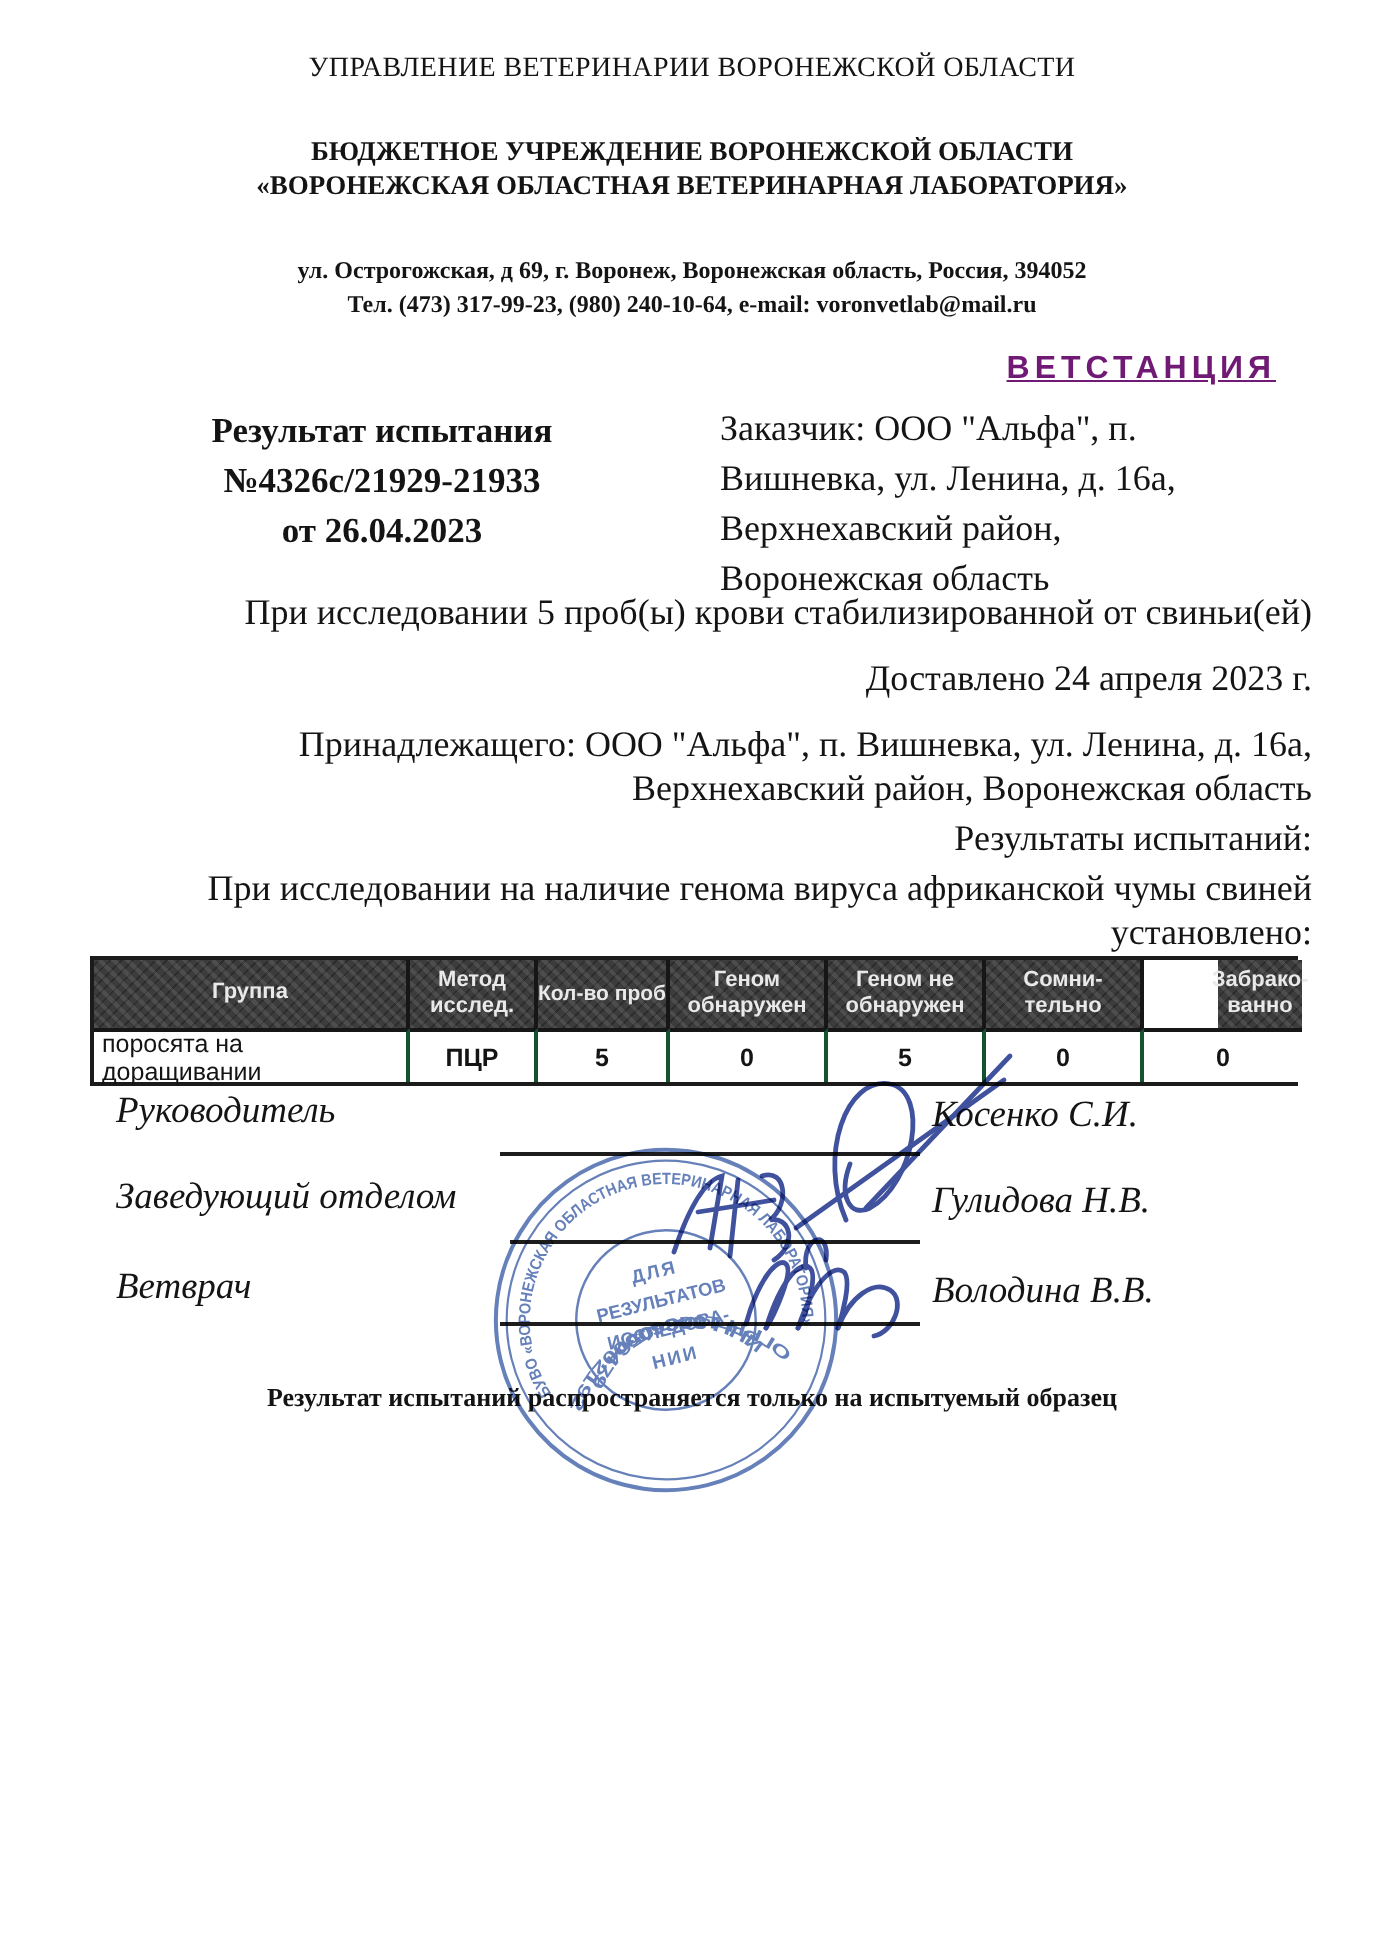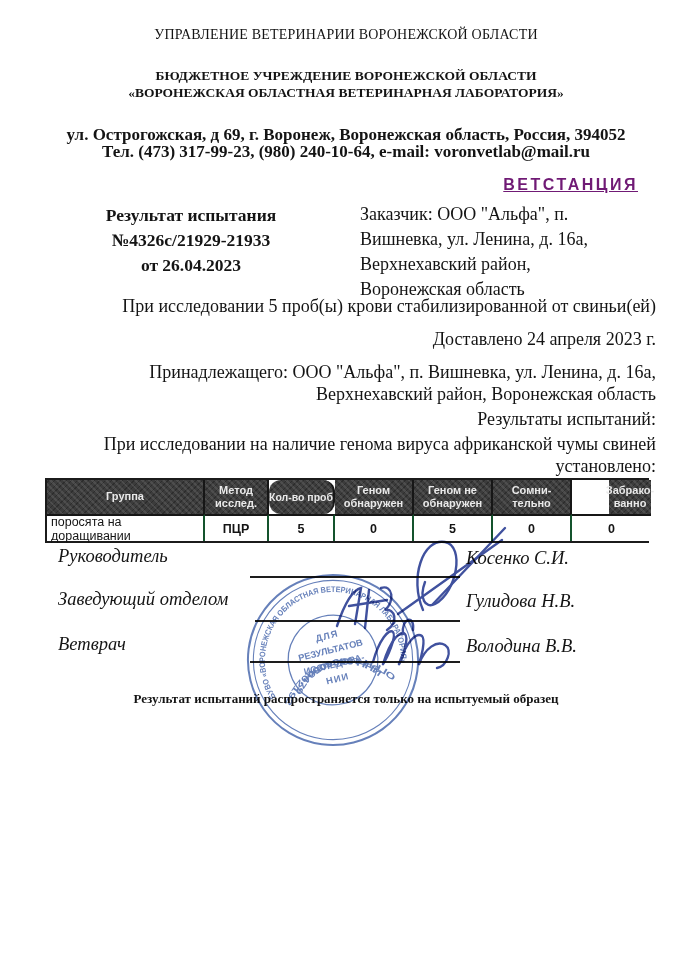--- a/index.html
+++ b/index.html
@@ -6,21 +6,21 @@
   .page {
     position:relative; width:692px; height:968px; background:#ffffff;
     font-family:"Liberation Serif","DejaVu Serif",serif; color:#141414; overflow:hidden;
   }
   
   .org-dept { position:absolute; top:27px; left:0; right:0; text-align:center;
     font-size:14px; letter-spacing:.2px; }
   .org-inst { position:absolute; top:67px; left:0; right:0; text-align:center;
     font-weight:bold; font-size:13.5px; line-height:17px; }
   .org-addr { position:absolute; top:127px; left:0; right:0; text-align:center;
-    font-weight:bold; font-size:17px; line-height:16.5px; }
+    font-weight:bold; font-size:12px; line-height:16.5px; }
   
   .vetstation { position:absolute; top:176px; right:54px;
     font-family:"Liberation Sans","DejaVu Sans",sans-serif;
     font-weight:bold; font-size:16px; letter-spacing:2.5px; color:#701a75;text-decoration:underline; }
   
   .result-block { position:absolute; top:203px; left:62px; width:258px; text-align:center;
     font-weight:bold; font-size:17.5px; line-height:25px; }
   .customer-block { position:absolute; top:202px; left:360px; width:300px;
     font-size:18px; line-height:25px; }
   
@@ -32,21 +32,21 @@
   .rtable { position:absolute; top:478px; left:45px; width:604px;
     display:grid; grid-template-columns:158px 64px 66px 79px 79px 79px 79px;
     border:2px solid #1b1b1b; box-sizing:border-box; }
   .th { background-color:#3c3c3c;
     background-image:repeating-linear-gradient(45deg, rgba(255,255,255,.09) 0 2px, transparent 2px 5px),
                      repeating-linear-gradient(-45deg, rgba(0,0,0,.25) 0 1px, transparent 1px 4px);
     color:#e9e9e9; font-family:"Liberation Sans","DejaVu Sans",sans-serif;
     font-weight:bold; font-size:11px; line-height:1.2; text-align:center;
     height:34px; display:flex; align-items:center; justify-content:center;
     border-right:2px solid #161616; padding:0 2px; box-sizing:border-box; }
-  .th:nth-child(3) { white-space:nowrap; font-size:10.5px;border-radius:12px; }
+  .th:nth-child(3) { white-space:nowrap; font-size:10.5px; }
   .th:nth-child(7) { border-right:none;margin-left:37px; }
   .td { background:#fff; font-family:"Liberation Sans","DejaVu Sans",sans-serif;
     font-size:12.5px; font-weight:bold; height:27px;
     display:flex; align-items:center; justify-content:center;
     border-right:2px solid #14532d; border-top:2px solid #161616; box-sizing:border-box; }
   .td.group-cell { justify-content:flex-start; padding-left:4px; font-weight:normal; font-size:12.5px; }
   .td:nth-last-child(1) { border-right:none; }
   
   .sig-row { position:absolute; left:58px; width:592px; height:40px; font-size:18.5px;font-style:italic; }
   .sig-row .role { position:absolute; left:0; top:0; }

